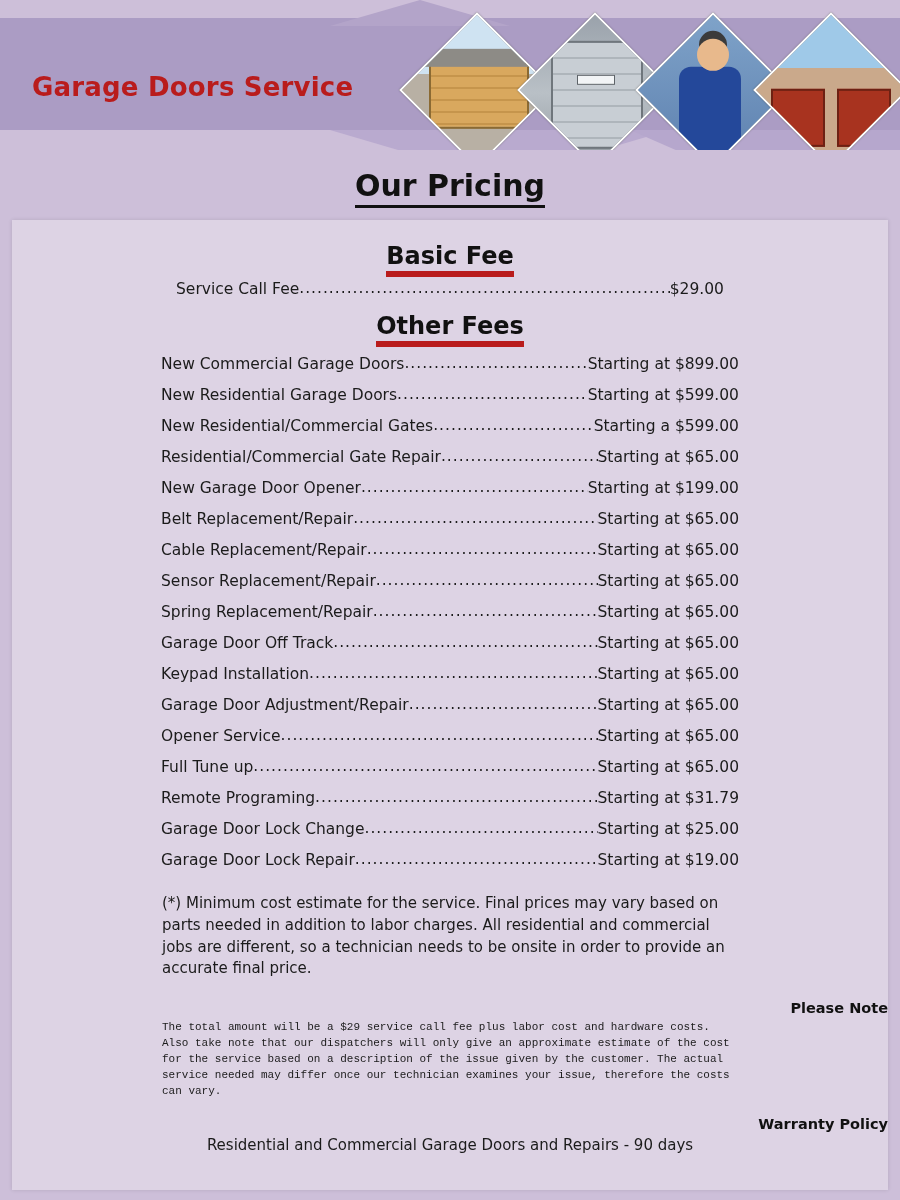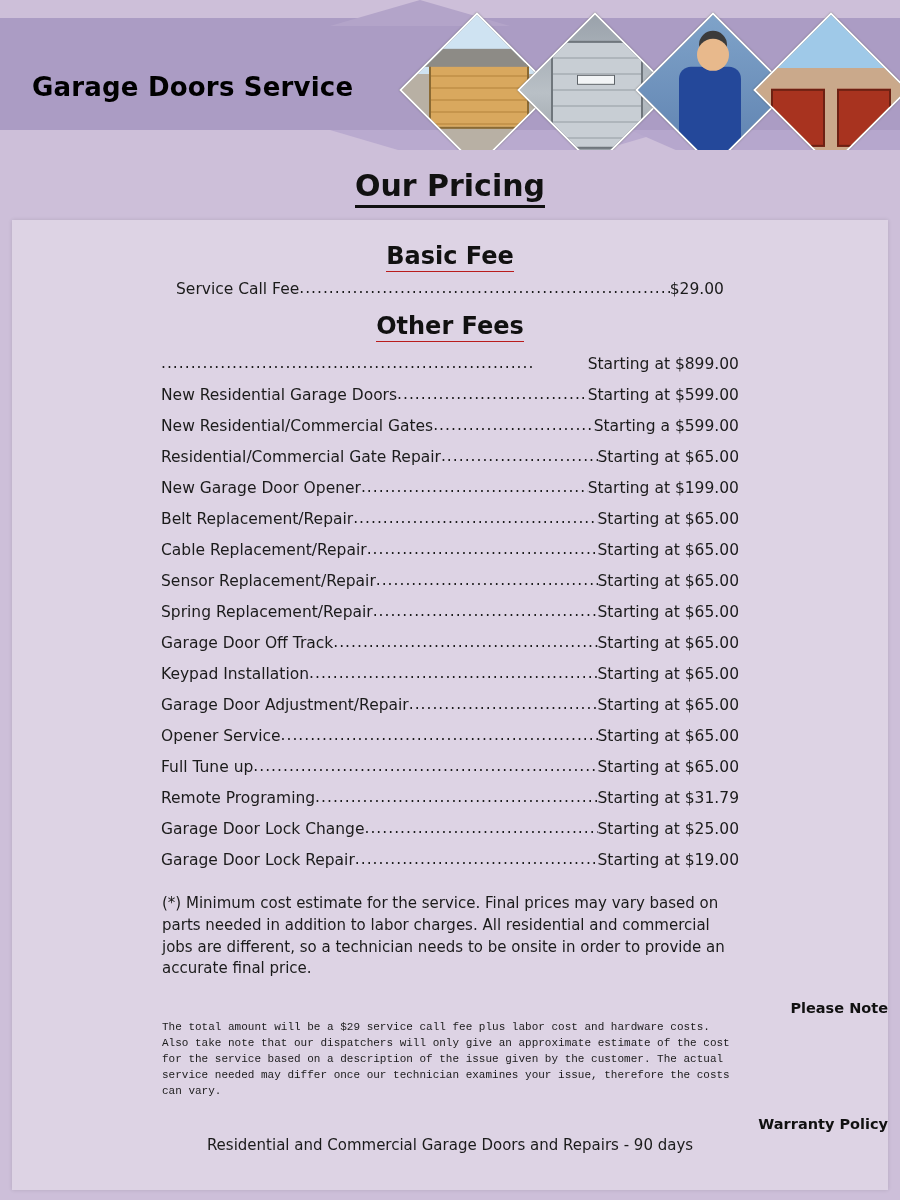--- a/index.html
+++ b/index.html
@@ -49,21 +49,21 @@
     top: 130px; left: 630px;
     width: 270px; height: 26px;
     background: #b6a7cd;
     clip-path: polygon(0 0, 100% 0, 100% 100%, 22% 100%);
   }
   .hdr-title {
     position: absolute;
     left: 32px; top: 72px;
     font-size: 26px;
     font-weight: bold;
-    color: #000000;
+    color: #b91c1c;
     letter-spacing: 0.2px;
     font-family: "DejaVu Sans", sans-serif;
   }
 
   
   .tiles {
     position: absolute;
     top: 35px; left: 422px;
     display: flex;
     gap: 8px;
@@ -146,21 +146,21 @@
     box-shadow: 0 0 4px rgba(0,0,0,.12);
     padding: 12px 0 0 0;
   }
   .section-title {
     text-align: center;
     font-size: 24px;
     font-weight: bold;
     color: #111;
     margin: 10px 0 8px 0;
   }
-  .section-title span { border-bottom: 1px solid #b91c1c; padding-bottom: 1px; }
+  .section-title span { border-bottom: 6px solid #b91c1c; padding-bottom: 1px; }
 
   .fee-list { margin: 4px; padding: 0; list-style: none; }
   .fee-row {
     display: flex;
     align-items: baseline;
     font-size: 15.5px;
     color: #1b1b1b;
     padding: 6.5px 0;
     margin: 0 145px;
     font-family: "DejaVu Sans", sans-serif;
@@ -253,20 +253,21 @@
         <span class="fee-price">$29.00</span>
       </li>
     </ul>
 
     <div class="section-title">
       <span>Other Fees</span>
     </div>
 
     <ul class="fee-list">
       <li class="fee-row">
+        <span class="fee-label">New Commercial Garage Doors</span>
         <span class="dots">...............................................................</span>
         <span class="fee-price">Starting at $899.00</span>
       </li>
       <li class="fee-row">
         <span class="fee-label">New Residential Garage Doors</span>
         <span class="dots">...............................................................</span>
         <span class="fee-price">Starting at $599.00</span>
       </li>
       <li class="fee-row">
         <span class="fee-label">New Residential/Commercial Gates</span>

